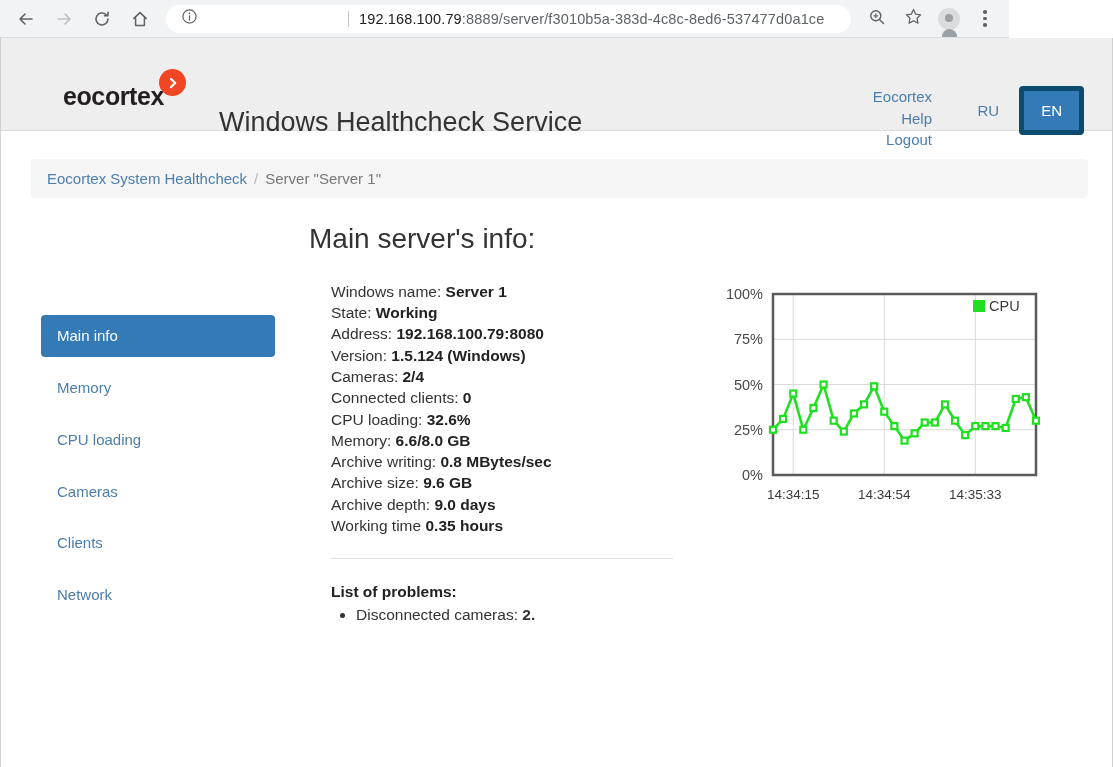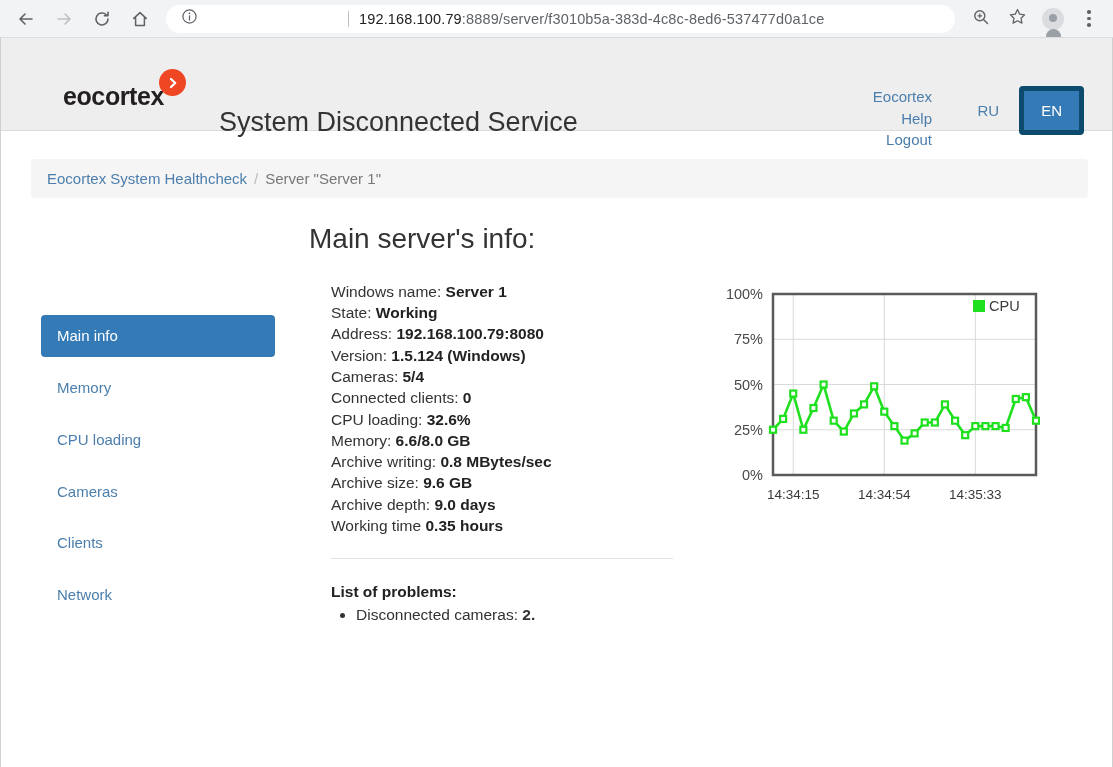--- a/index.html
+++ b/index.html
@@ -7,21 +7,21 @@
     margin: 0; padding: 0;
     width: 1113px; height: 767px;
     background: #ffffff;
     font-family: "Liberation Sans", sans-serif;
     overflow: hidden;
   }
 
   
   .browser-chrome {
     position: absolute; left: 0; top: 0;
-    width: 1113px; height: 38px;
+    width: 1009px; height: 38px;
     background: #f1f3f4;
     border-bottom: 1px solid #dadce0;
     display: flex; align-items: center;
   }
   .nav-btn {
     width: 32px; height: 32px; margin-left: 6px;
     display: flex; align-items: center; justify-content: center;
     border-radius: 50%;
   }
   .nav-btn:first-child { margin-left: 10px; }
@@ -292,21 +292,21 @@
   <div class="site-header">
     <div class="logo-wrap">
       <span class="logo-text">eocortex</span>
       <span class="logo-badge">
         <svg width="14" height="14" viewBox="0 0 14 14">
             <path d="M5 3l4.2 4L5 11" fill="none" stroke="#ffffff" stroke-width="2.3" stroke-linecap="round" stroke-linejoin="round"></path>
           </svg>
       </span>
     </div>
 
-    <div class="app-title">System Disconnected Service</div>
+    <div class="app-title">Windows Healthcheck Service</div>
 
     <div class="header-links">
       <a href="#">Eocortex</a>
       <a href="#">Help</a>
       <a href="#">Logout</a>
     </div>
 
     <div class="lang-wrap">
       <a href="#" class="lang-link">RU</a>
       <button class="lang-btn">EN</button>
@@ -331,21 +331,21 @@
     <div class="main-col">
       <h1 class="main-heading">Main server's info:</h1>
 
       <div class="panel-row">
 
         <div class="info-col">
           <div class="info-line"><span>Windows name:</span> <b>Server 1</b></div>
           <div class="info-line"><span>State:</span> <b>Working</b></div>
           <div class="info-line"><span>Address:</span> <b>192.168.100.79:8080</b></div>
           <div class="info-line"><span>Version:</span> <b>1.5.124 (Windows)</b></div>
-          <div class="info-line"><span>Cameras:</span> <b>5/4</b></div>
+          <div class="info-line"><span>Cameras:</span> <b>2/4</b></div>
           <div class="info-line"><span>Connected clients:</span> <b>0</b></div>
           <div class="info-line"><span>CPU loading:</span> <b>32.6%</b></div>
           <div class="info-line"><span>Memory:</span> <b>6.6/8.0 GB</b></div>
           <div class="info-line"><span>Archive writing:</span> <b>0.8 MBytes/sec</b></div>
           <div class="info-line"><span>Archive size:</span> <b>9.6 GB</b></div>
           <div class="info-line"><span>Archive depth:</span> <b>9.0 days</b></div>
           <div class="info-line"><span>Working time</span> <b>0.35 hours</b></div>
 
           <div class="divider"></div>
 

